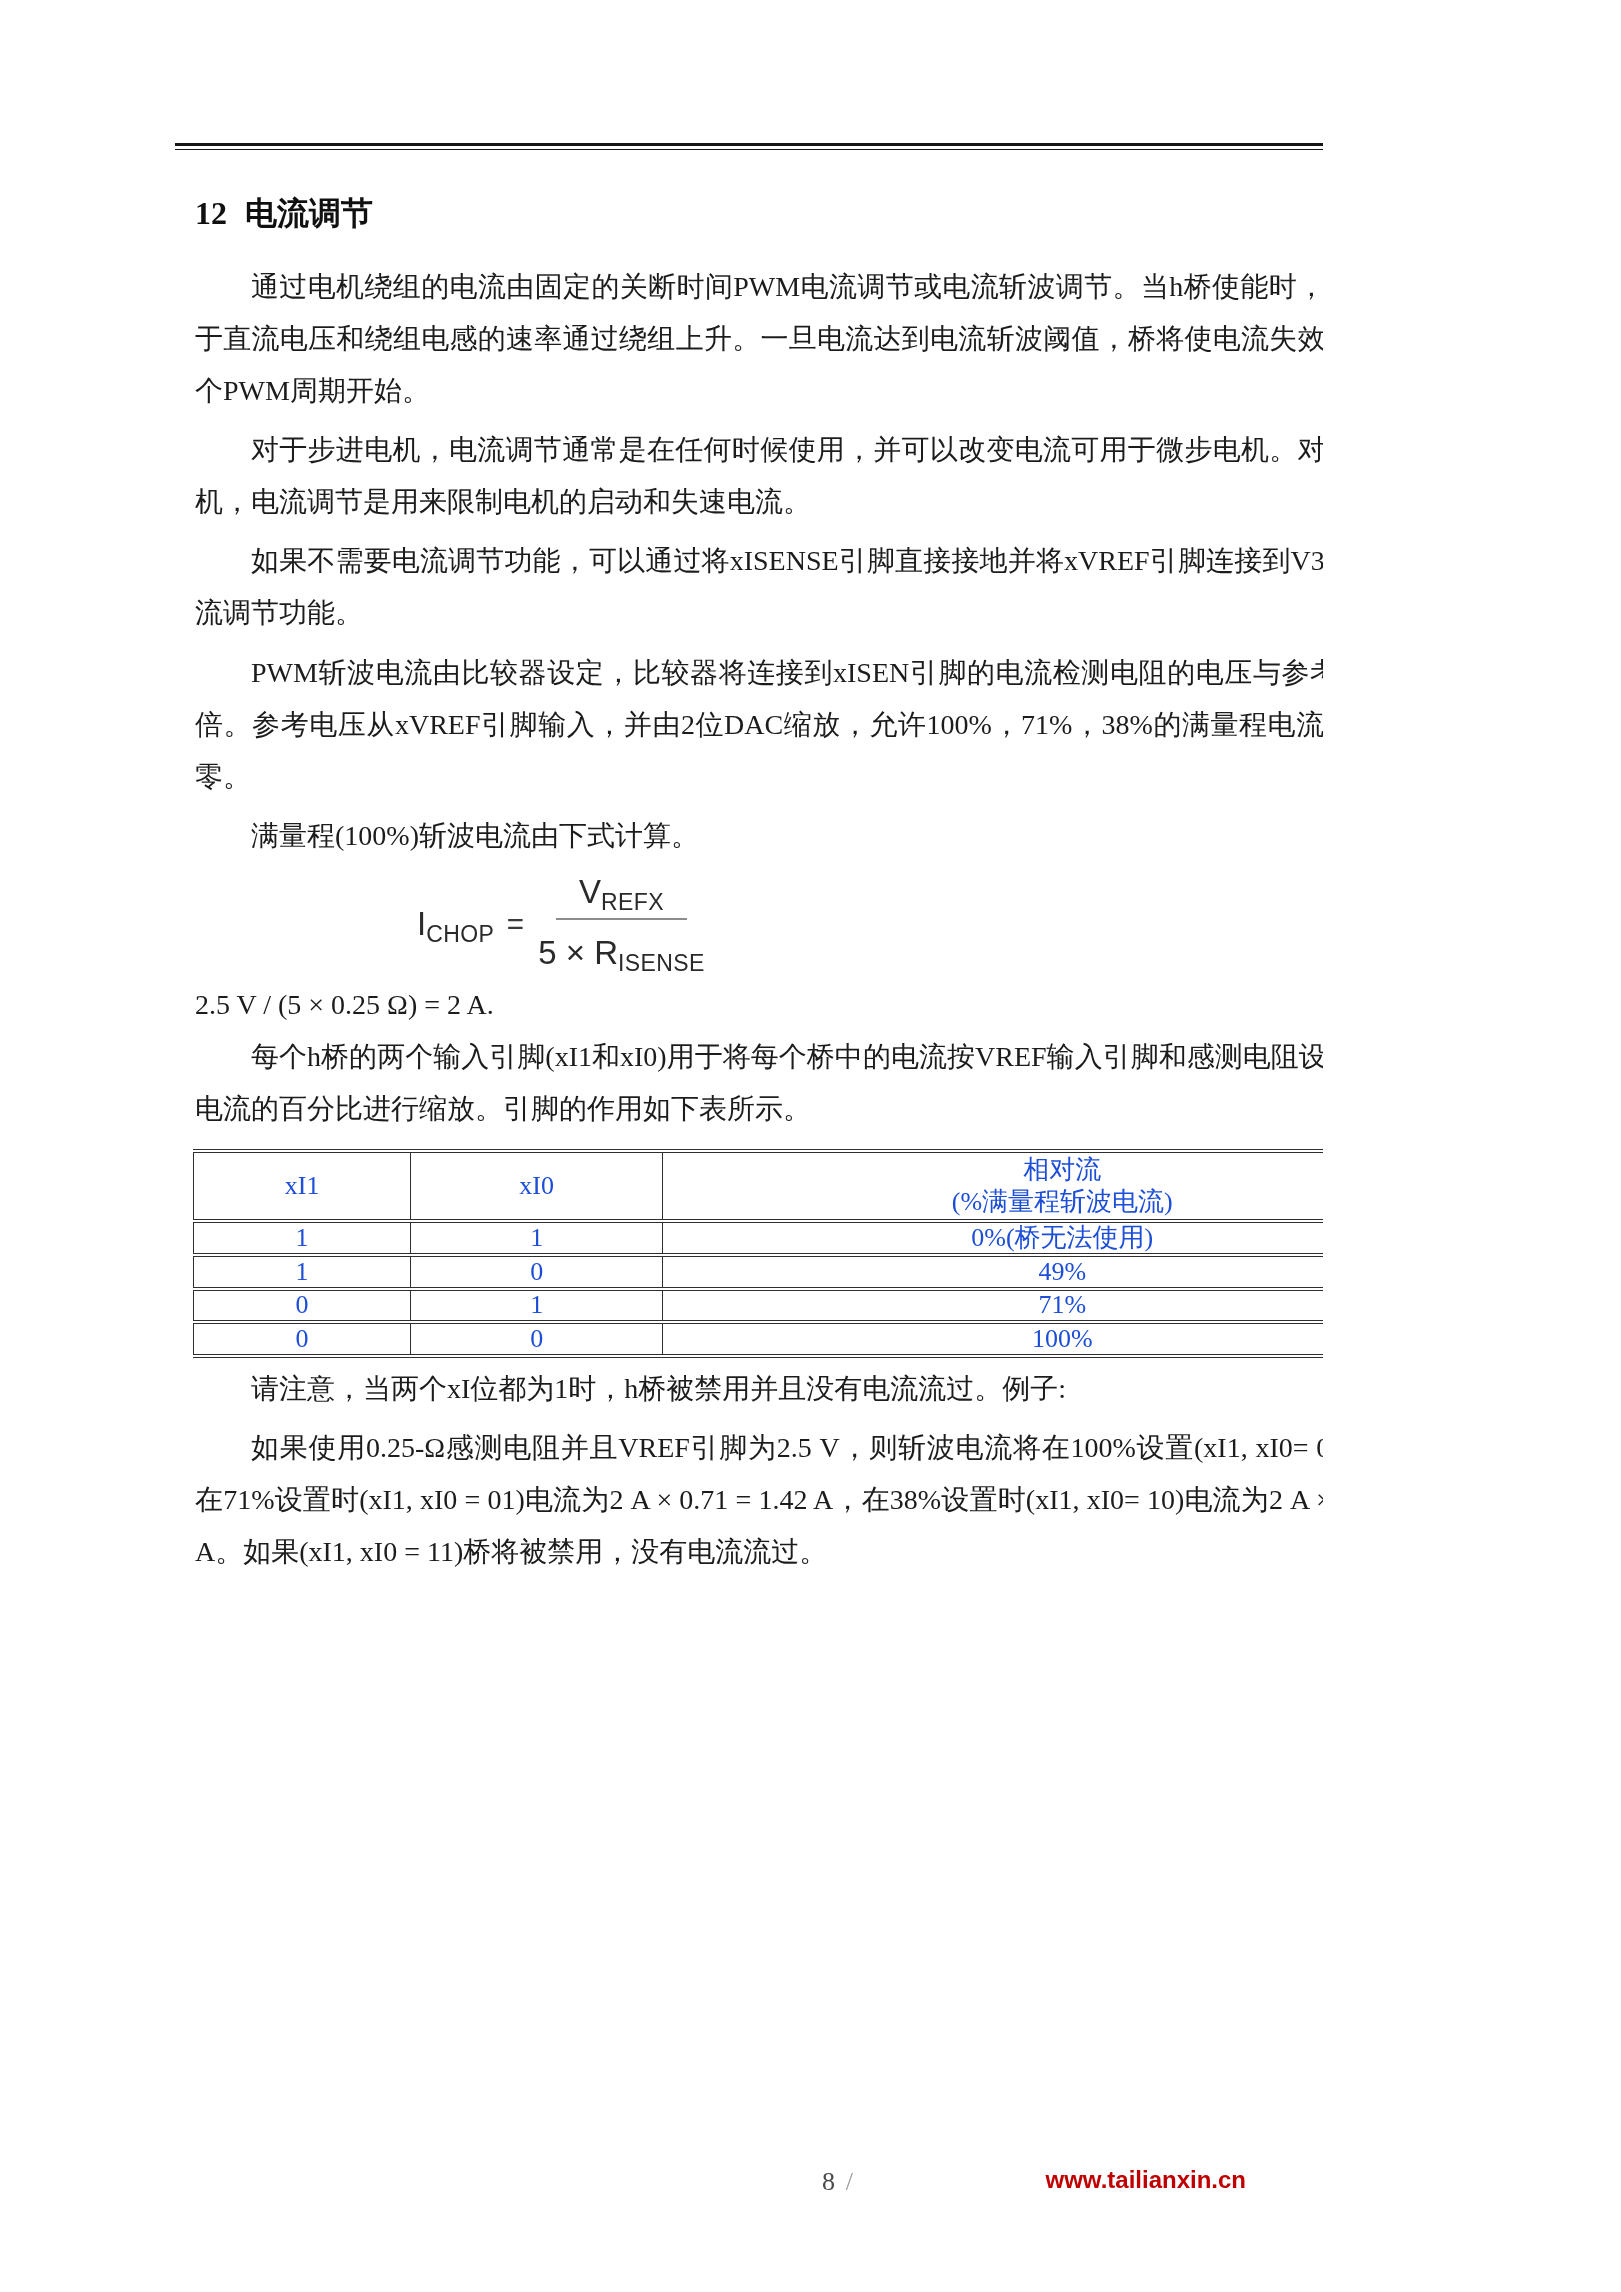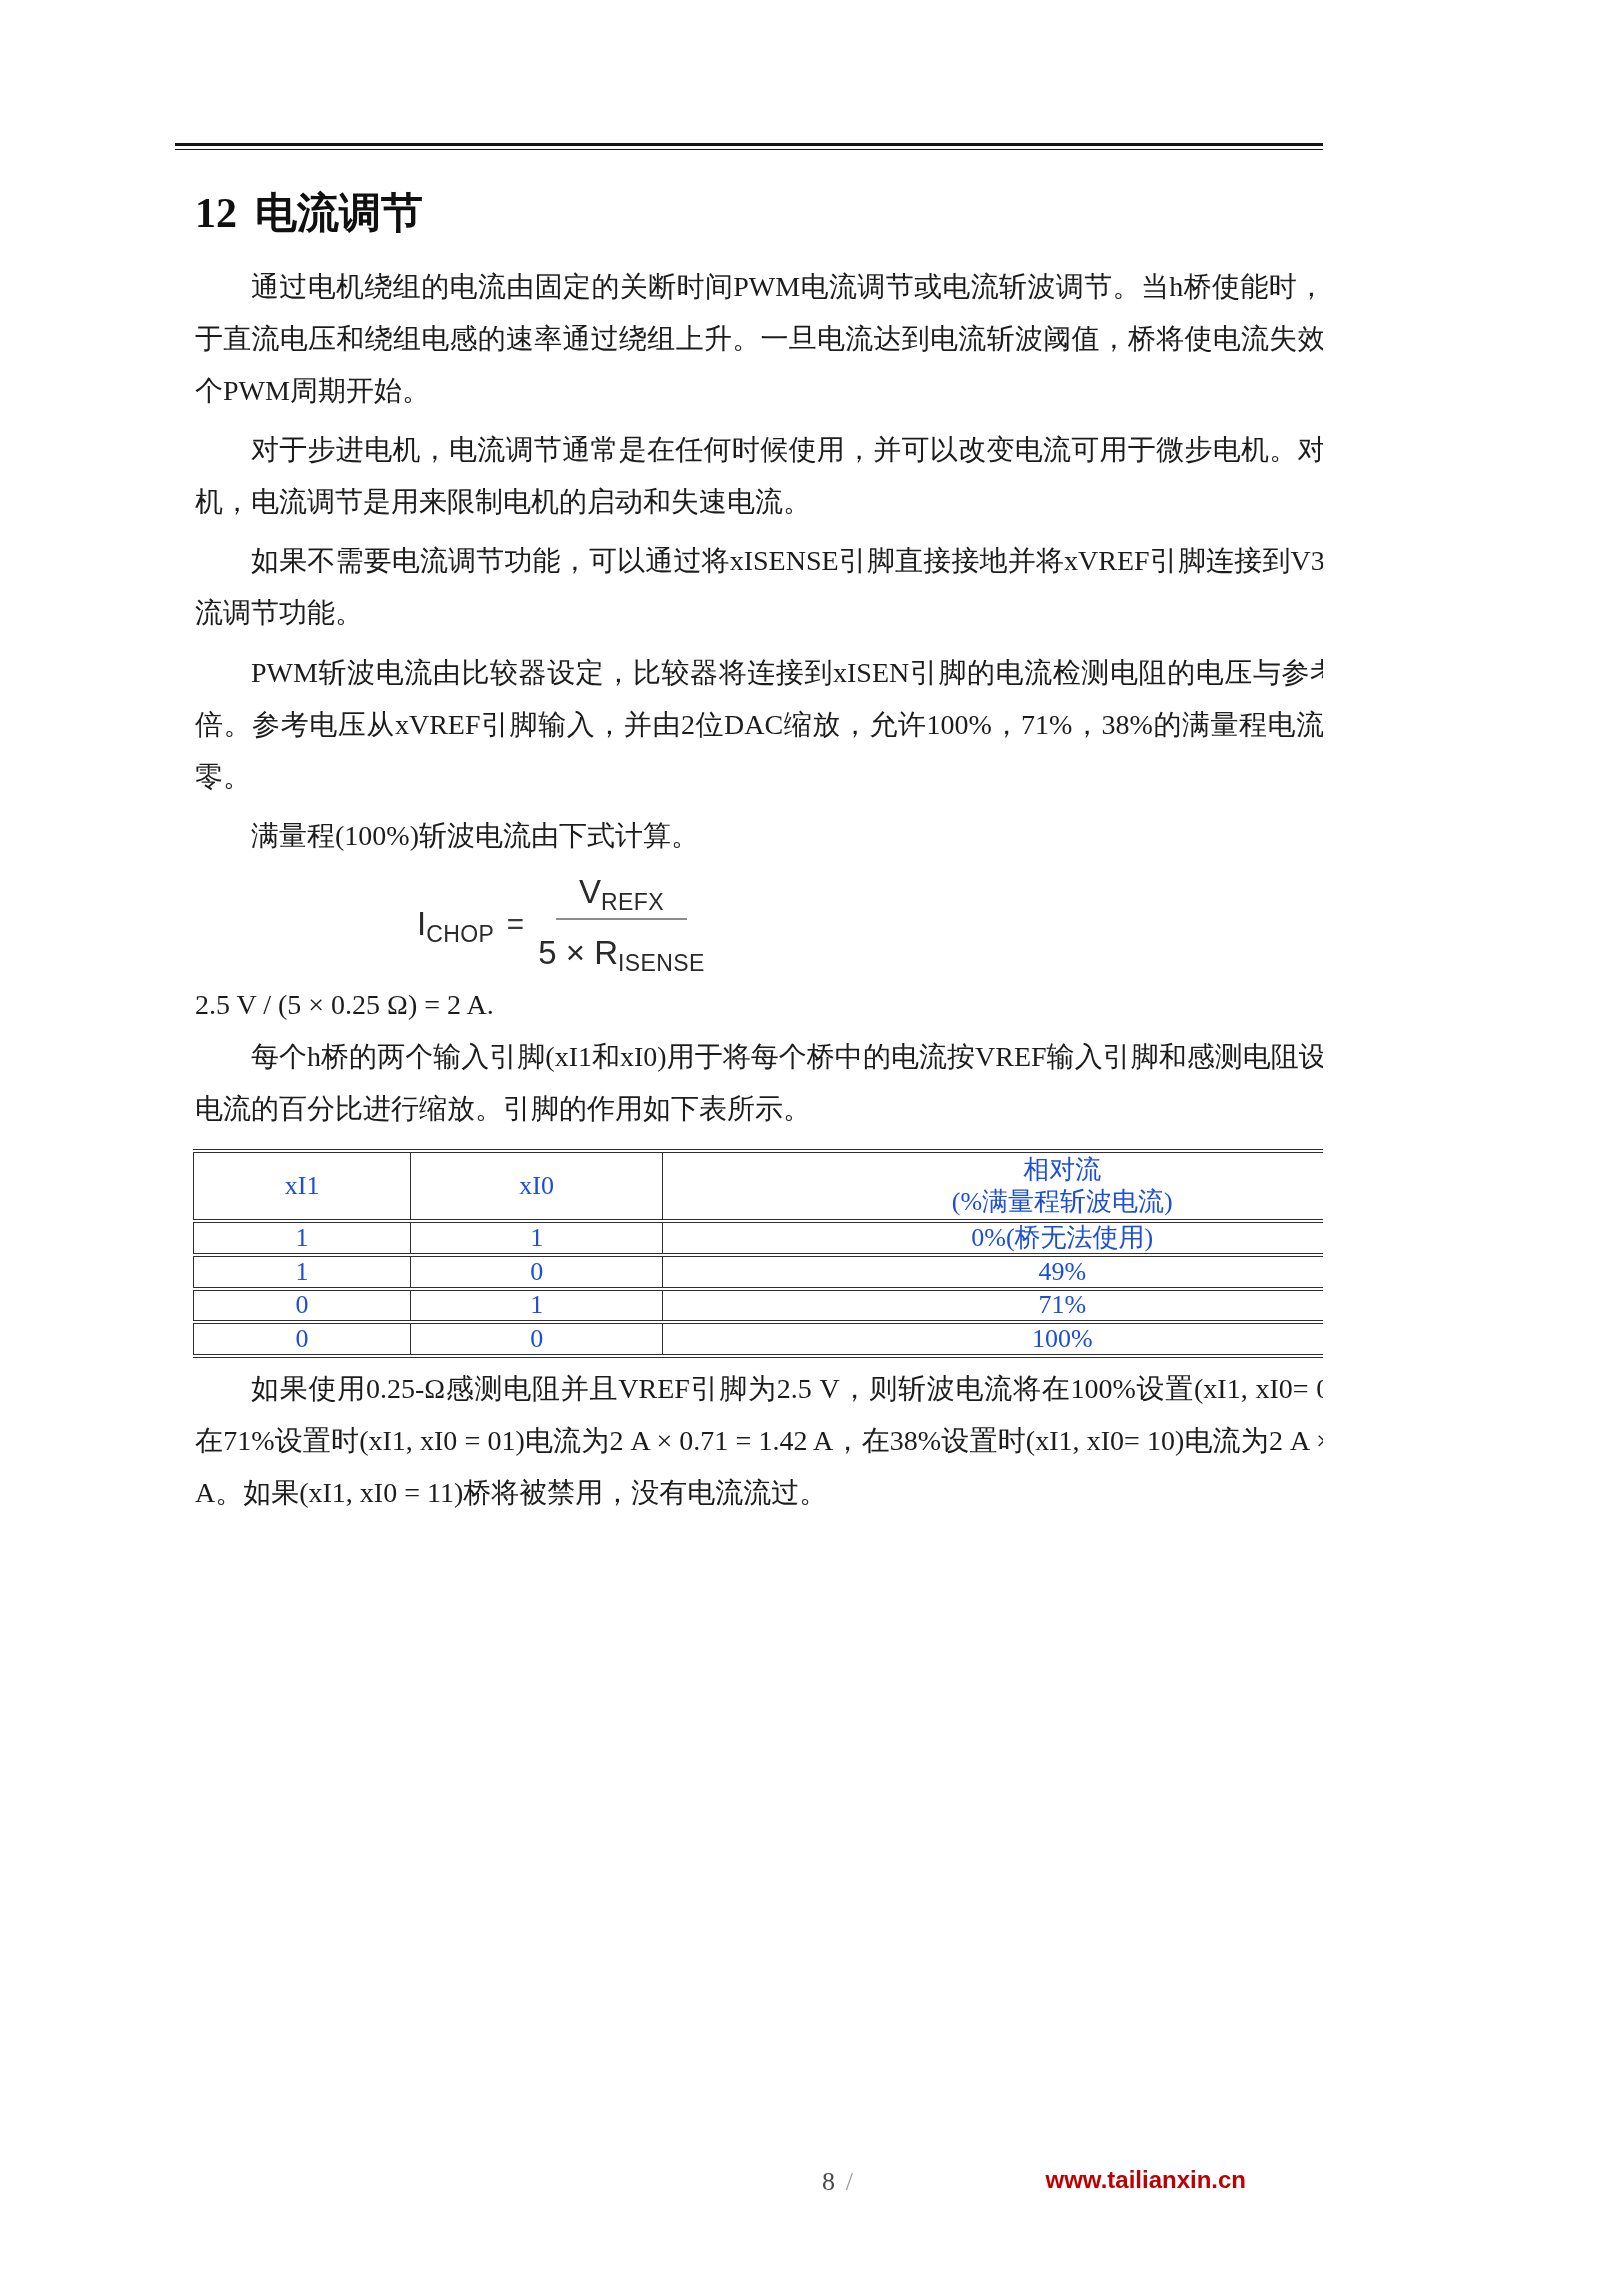--- a/index.html
+++ b/index.html
@@ -12,21 +12,21 @@
   
   .header-band { position:absolute; left:175px; top:95px; width:1397px; }
   .brand {
     text-align:right; font-family:"Liberation Sans","DejaVu Sans",sans-serif;
     font-weight:bold; font-size:40px; line-height:41px; letter-spacing:-0.9px; color:#0d0d0d;
   }
   .rule { margin-top:7.2px; height:2.7px; border-top:3.6px solid #161616; border-bottom:1.8px solid #161616; }
 
   
   .content { position:absolute; left:195px; top:193px; width:1272px; }
-  .section-heading { margin:0 0 27px 0; font-size:42px; font-weight:bold; line-height:41px; color:#101010; }
+  .section-heading { margin:0 0 27px 0; font-size:32px; font-weight:bold; line-height:41px; color:#101010; }
   .section-heading .num { margin-right:18px; }
 
   p.body { margin:0 0 7.2px 0; font-size:28px; line-height:52px; text-align:justify; color:#1c1c1c; }
   p.indent { text-indent:56px; }
   p.tight { margin-bottom:0; }
 
   
   .formula-wrap {
     margin:12.5px 0 5.4px 0; padding-left:222px;
     font-family:"Liberation Sans","DejaVu Sans",sans-serif; color:#2a2a2a; font-size:33px;
@@ -128,20 +128,21 @@
           <td>71%</td>
         </tr>
         <tr>
           <td>0</td>
           <td>0</td>
           <td>100%</td>
         </tr>
       </tbody>
     </table>
 
+    <p class="body indent">请注意，当两个xI位都为1时，h桥被禁用并且没有电流流过。例子:</p>
     <p class="body indent">如果使用0.25-Ω感测电阻并且VREF引脚为2.5 V，则斩波电流将在100%设置(xI1, xI0= 00)时为2a。在71%设置时(xI1, xI0 = 01)电流为2 A × 0.71 = 1.42 A，在38%设置时(xI1, xI0= 10)电流为2 A × 0.38 = 0.76 A。如果(xI1, xI0 = 11)桥将被禁用，没有电流流过。</p>
   </div>
 
   <div class="page-num"><span>8</span><span class="sep">/</span></div>
   <a class="website" href="#">www.tailianxin.cn</a>
 
 </div>
 
 
 </body></html>

